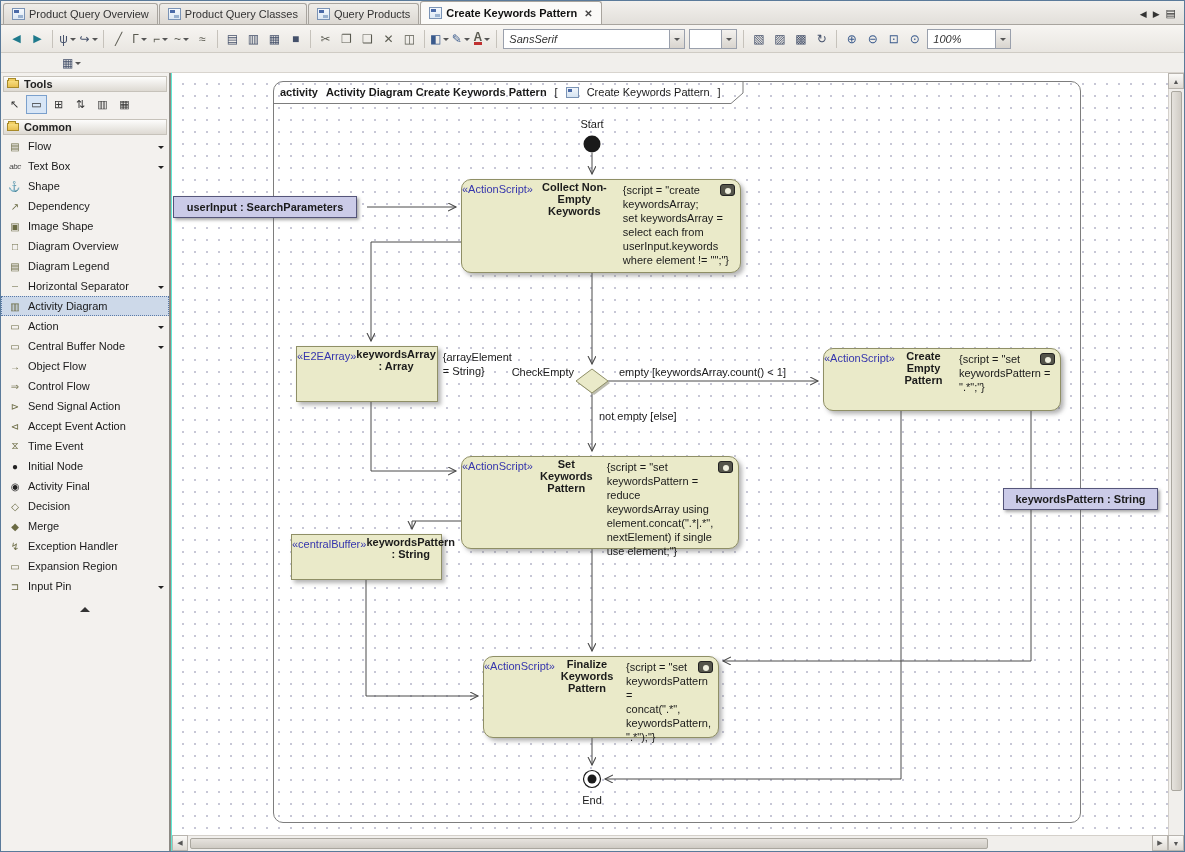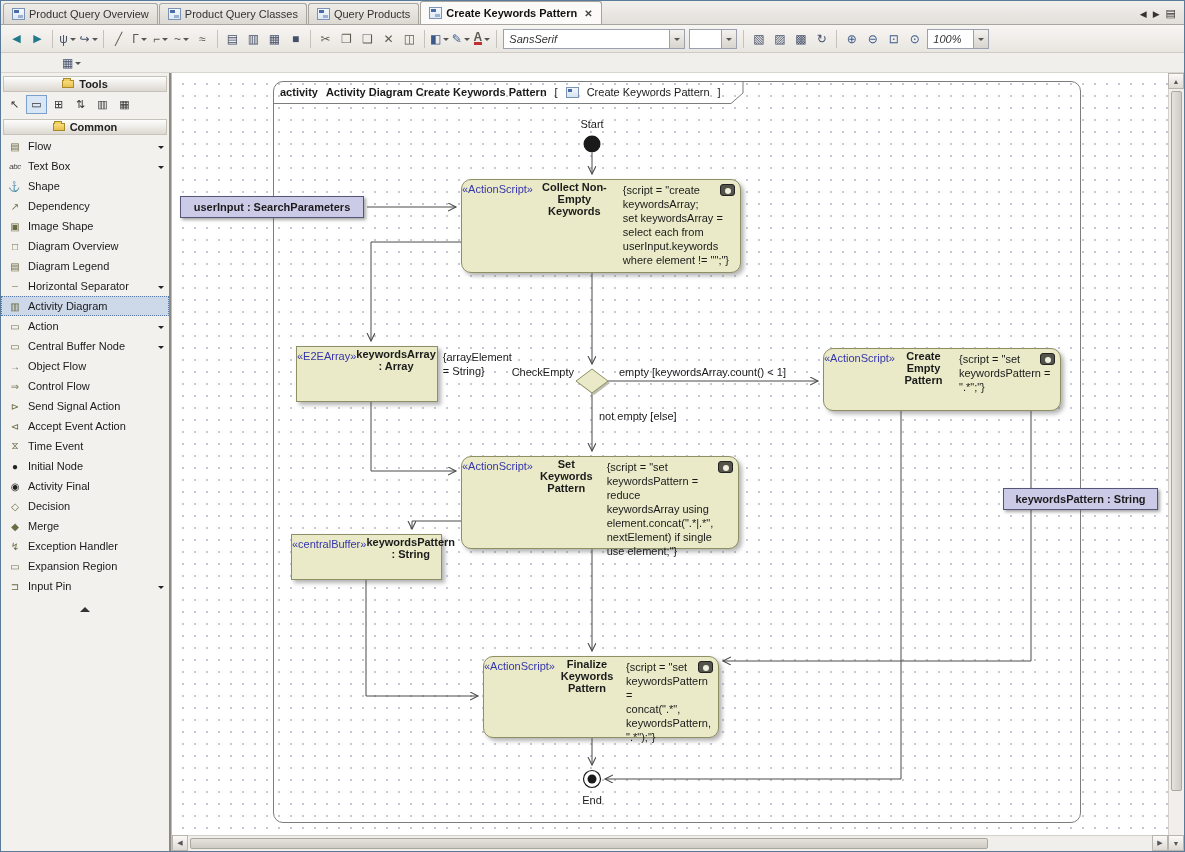--- a/index.html
+++ b/index.html
@@ -42,21 +42,21 @@
   .tsep { width:1px; height:18px; background:#c6c2bb; margin:0 4px; flex:0 0 aupx; }
   .combo { height:20px; background:#fff; border:1px solid #9aa0ac; display:flex; align-items:center;
     margin:0 2px; color:#333;font-style:italic; }
   .combo .cval { padding:0 5px; flex:1; overflow:hidden; white-space:nowrap; }
   .combo .cbtn { width:15px; height:100%; background:linear-gradient(#f4f2ef,#d8d4ce);
     border-left:1px solid #9aa0ac; display:flex; align-items:center; justify-content:center; }
   
   .palette { position:absolute; left:0; top:72px; width:170px; bottom:0;
     background:#f3f1ee; border-right:2px solid #8d8a84; overflow:hidden; }
   .phead { height:16px; margin:3px 2px 1px 2px; display:flex; align-items:center; gap:5px;
-    background:linear-gradient(#fdfdfc,#ddd9d2); border:1px solid #c6c2ba; padding:0 3px; font-weight:bold; color:#222;justify-content:center; }
+    background:linear-gradient(#fdfdfc,#ddd9d2); border:1px solid #c6c2ba; padding:0 3px; font-weight:bold; color:#222; }
   .folder { width:12px; height:8px; background:linear-gradient(#f8dd7e,#e8c050); border:1px solid #a88a28; position:relative; flex:0 0 auto; }
   .folder::before { content:""; position:absolute; left:0; top:-3px; width:6px; height:2px;
     background:#f0ce62; border:1px solid #a88a28; border-bottom:none; }
   .ptools { display:flex; gap:1px; padding:2px 3px; }
   .ptool { width:21px; height:19px; display:flex; align-items:center; justify-content:center;
     font-size:11px; color:#333; border:1px solid transparent; }
   .ptool.sel { background:#d8e6f6; border:1px solid #7ba0cc; }
   .pitem { height:20px; display:flex; align-items:center; gap:6px; padding:0 5px 0 7px; color:#1a1a1a; }
   .pitem.sel { background:#cdd9e9; outline:1px dotted #5a7aa8; outline-offset:-1px; }
   .pico { width:14px; text-align:center; font-size:10px; color:#6b6b44; flex:0 0 auto; }
@@ -240,21 +240,21 @@
       </span>
     <span class="tbtn">
         <span class="tg blue">⊖</span>
       </span>
     <span class="tbtn">
         <span class="tg blue">⊡</span>
       </span>
     <span class="tbtn">
         <span class="tg blue">⊙</span>
       </span>
-    <span class="combo" style="width:62px">
+    <span class="combo" style="width:84px">
       <span class="cval">100%</span>
       <span class="cbtn">
           <span class="dcaret" style="margin:4px 0 0 0"></span>
         </span>
     </span>
   </div>
 
   <div class="toolbar2">
     <span class="tbtn" style="margin-left:55px">
       <span class="tg dark">▦</span>
@@ -448,21 +448,21 @@
       <span class="scripticon"></span>
       <div class="stereo">«ActionScript»</div>
       <div class="ntitle">Collect Non-Empty Keywords</div>
       <div class="nbody">
         <div>{script = "create keywordsArray;</div>
         <div>set keywordsArray = select each from</div>
         <div>userInput.keywords where element != "";"}</div>
       </div>
     </div>
 
-    <div class="plabelbox" style="left:8px; top:123px; width:184px; height:22px;">userInput : SearchParameters</div>
+    <div class="plabelbox" style="left:1px; top:123px; width:184px; height:22px;">userInput : SearchParameters</div>
 
     <div class="node" style="left:124px; top:273px; width:142px; height:56px;">
       <div class="stereo">«E2EArray»</div>
       <div class="ntitle">keywordsArray : Array</div>
       <div class="nbody">{arrayElement = String}</div>
     </div>
 
     <div class="node action" style="left:651px; top:275px; width:238px; height:63px;">
       <span class="scripticon"></span>
       <div class="stereo">«ActionScript»</div>

